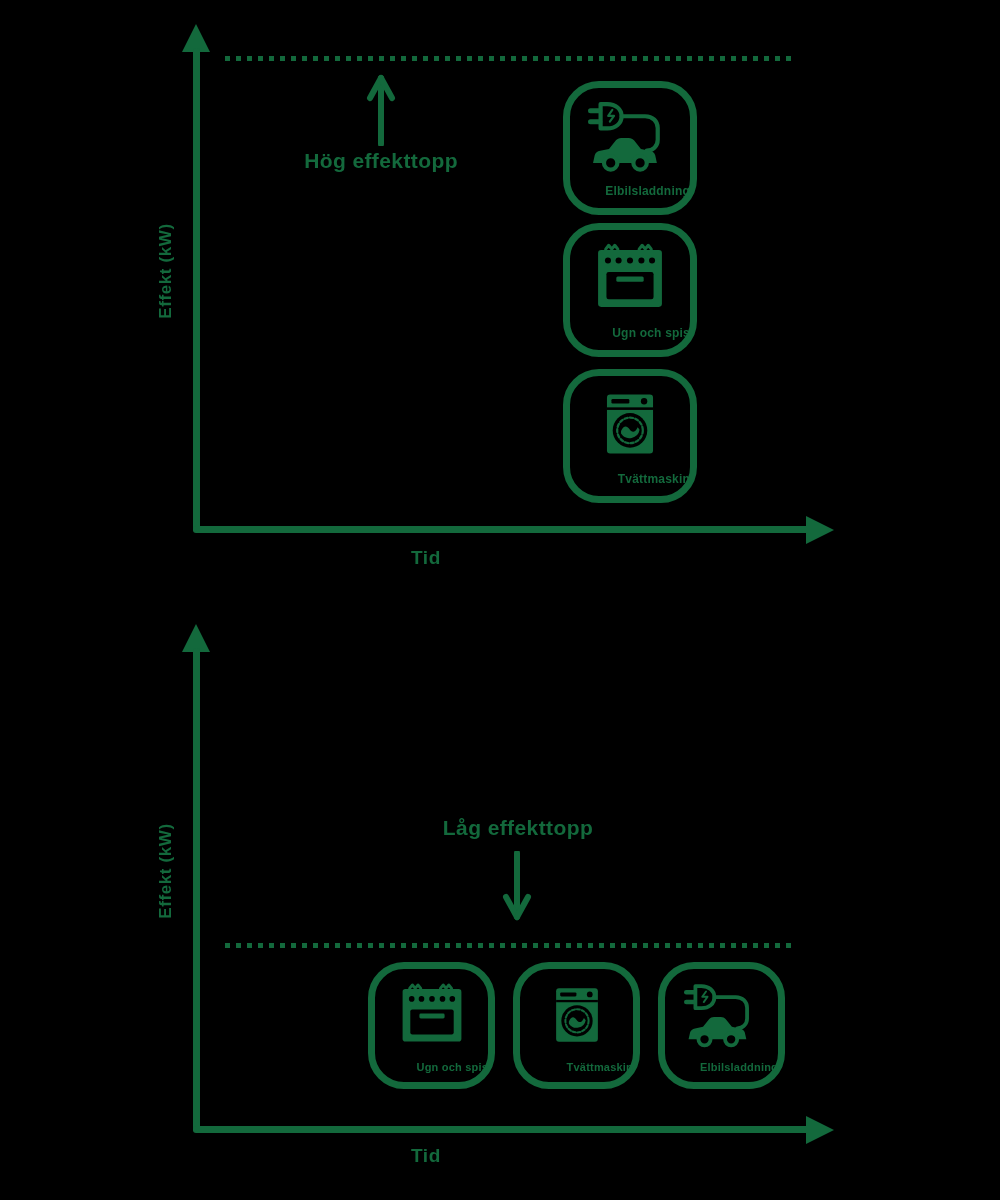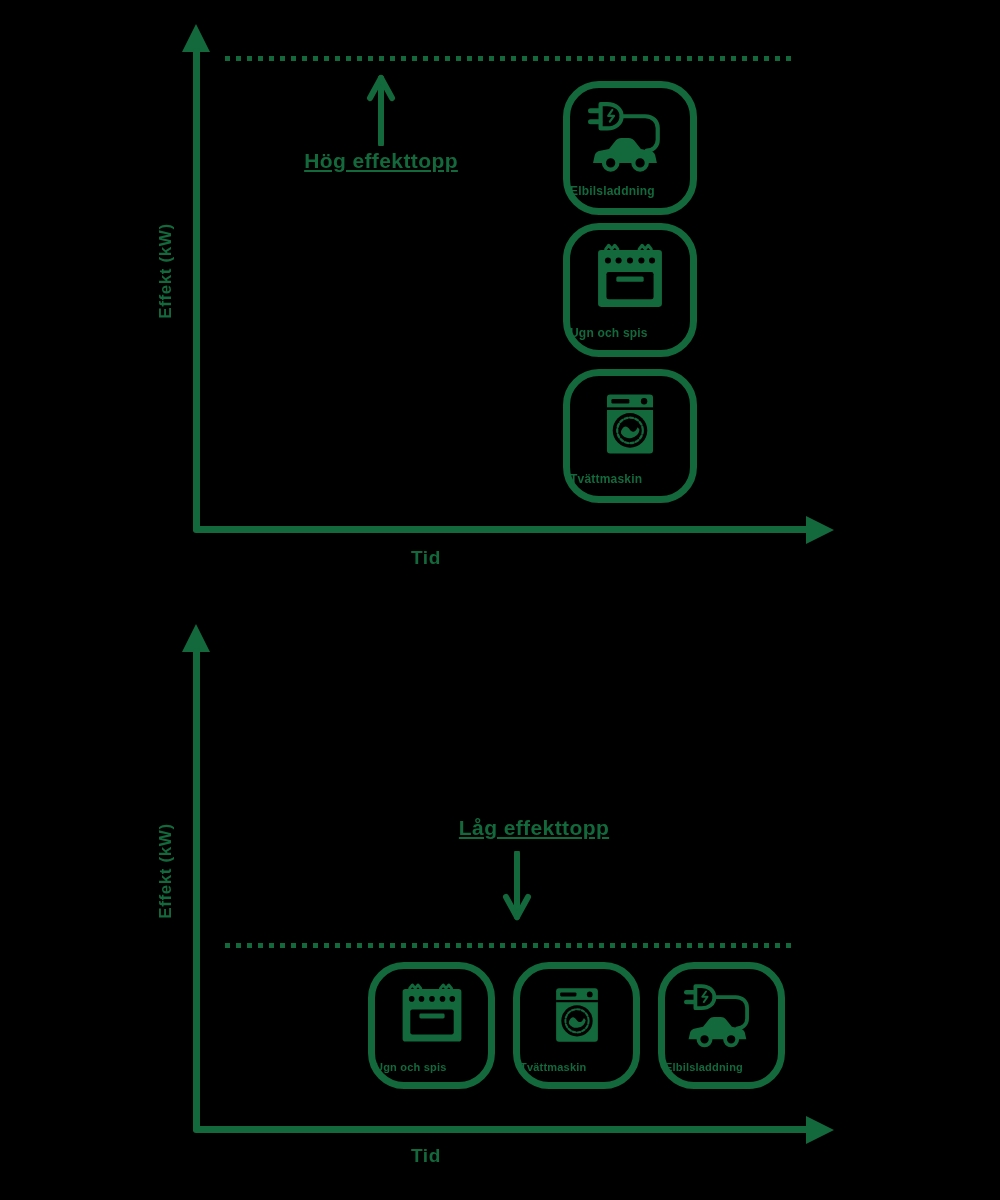--- a/index.html
+++ b/index.html
@@ -34,31 +34,31 @@
   .chart1 .xlabel{top:545px;}
 
   
   .dashed{position:absolute;left:225px;width:570px;height:5px;
     background-image:repeating-linear-gradient(90deg,var(--green) 0 5px,transparent 5px 11px);}
   .chart0 .dashed{top:56px;}
   .chart1 .dashed{top:343px;}
 
   
   .annotation{position:absolute;width:220px;text-align:center;
-    font-size:21px;font-weight:bold;letter-spacing:.4px;text-decoration:underline;}
+    font-size:21px;font-weight:bold;letter-spacing:.4px;}
   .chart0 .annotation{left:271px;top:149px;}
-  .chart1 .annotation{left:424px;top:216px;}
+  .chart1 .annotation{left:408px;top:216px;}
   .ann-arrow{position:absolute;stroke:var(--green);stroke-width:6;fill:none;
     stroke-linecap:round;stroke-linejoin:round;}
   .chart0 .ann-arrow{left:366px;top:74px;width:30px;height:72px;}
   .chart1 .ann-arrow{left:502px;top:251px;width:30px;height:70px;}
 
   
   .card{position:absolute;border:7px solid var(--green);border-radius:36px;
-    box-sizing:border-box;display:flex;flex-direction:column;align-items:flex-start;justify-content:flex-end;}
+    box-sizing:border-box;display:flex;flex-direction:column;align-items:flex-end;justify-content:flex-end;}
   .chart0 .card{left:563px;width:134px;height:134px;}
   .chart0 .card.pos0{top:81px;}
   .chart0 .card.pos1{top:223px;}
   .chart0 .card.pos2{top:369px;}
   .chart1 .card{top:362px;width:127px;height:127px;}
   .chart1 .card.pos0{left:368px;}
   .chart1 .card.pos1{left:513px;}
   .chart1 .card.pos2{left:658px;}
   .card .icon{flex:1;display:flex;align-items:center;justify-content:center;width:100%;}
   .card-label{font-size:12px;font-weight:bold;margin-bottom:10px;white-space:nowrap;letter-spacing:.2px;}

